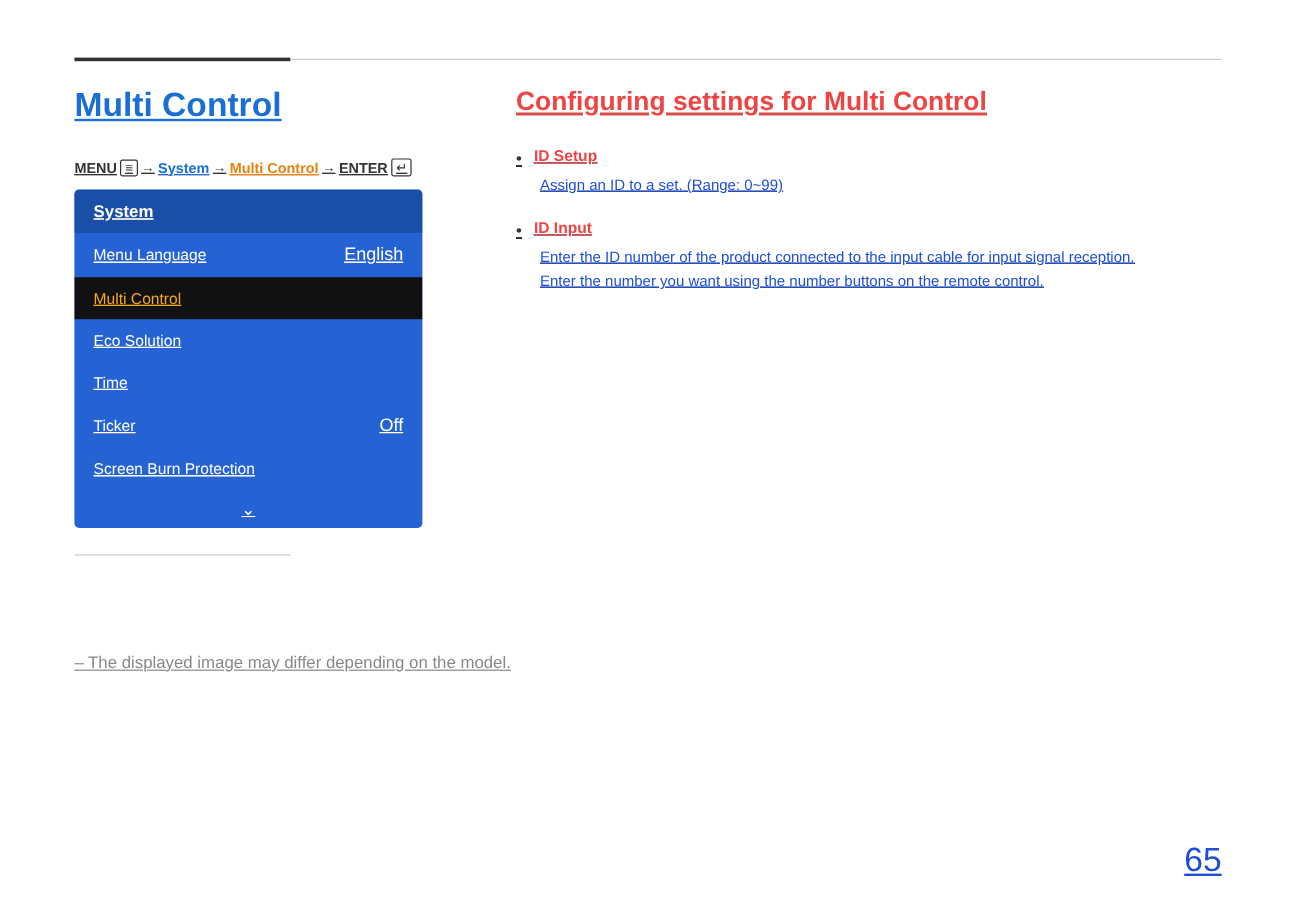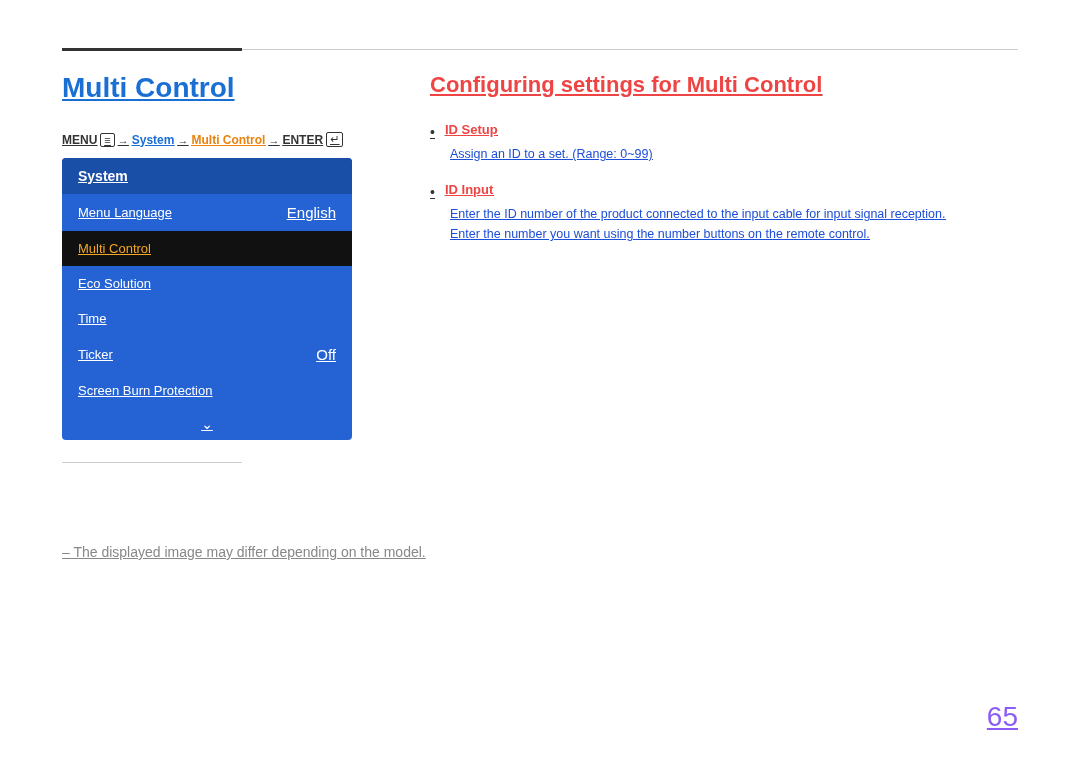--- a/index.html
+++ b/index.html
@@ -181,21 +181,21 @@
       color: #1d4ed8;
       line-height: 1.6;
       margin-left: 20px;
     }
 
     .page-number {
       position: absolute;
       bottom: 30px;
       right: 62px;
       font-size: 28px;
-      color: #8b5cf6;
+      color: #1d4ed8;
       font-weight: 300;
     }
   </style>
 </head>
 <body>
 
 <div class="top-bar">
   <div class="top-bar-dark"></div>
   <div class="top-bar-light"></div>
 </div>

